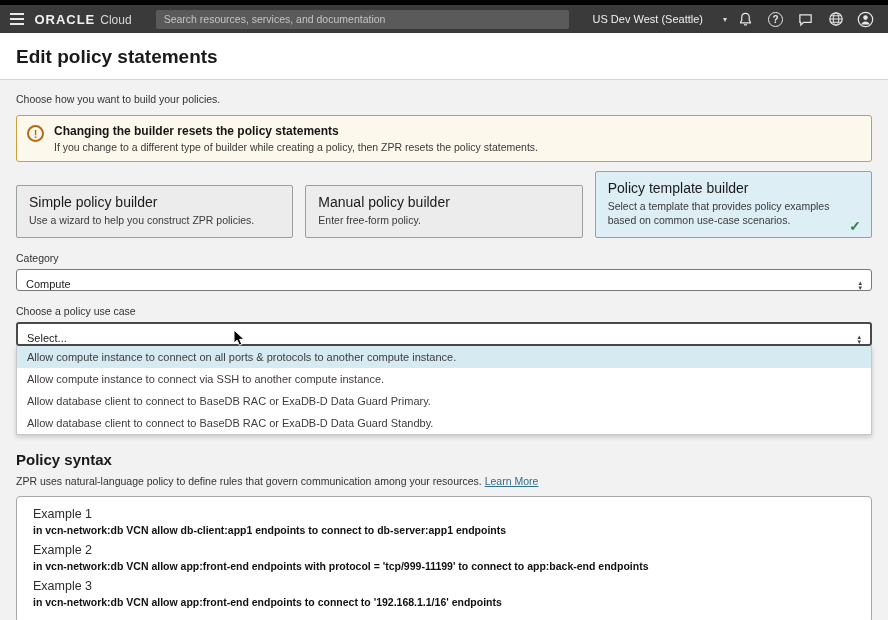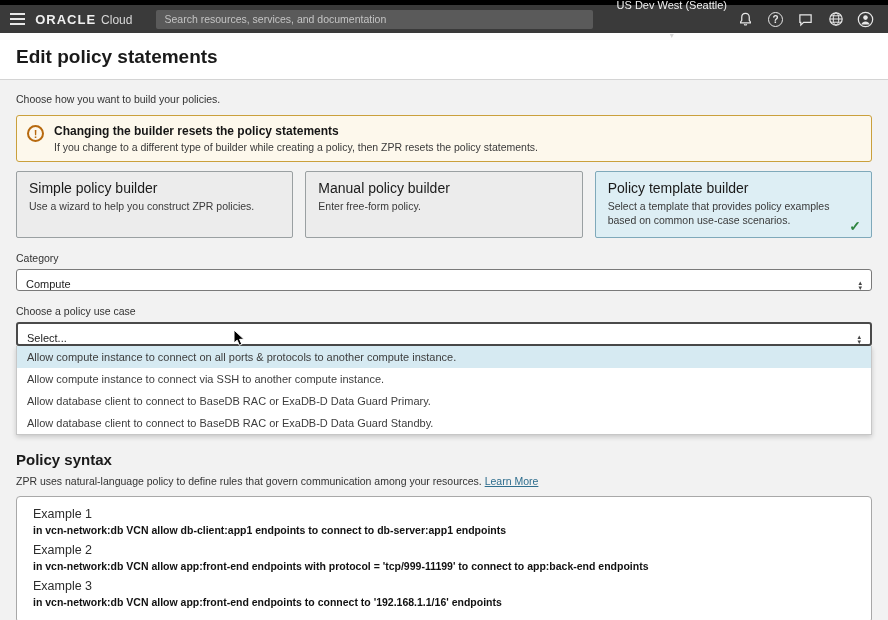--- a/index.html
+++ b/index.html
@@ -9,21 +9,21 @@
   
   .top-strip { height:5px; background:#000; }
   .topbar { height:28px; background:#3a3a3a; display:flex; align-items:center; padding:12px 10px; gap:10px; }
   .hamburger { width:16px; height:12px; display:flex; flex-direction:column; justify-content:space-between; cursor:pointer; }
   .hamburger span { display:block; height:2px; background:#e8e8e8; }
   .brand { display:flex; align-items:baseline; gap:5px; margin-right:14px; white-space:nowrap; }
   .brand-oracle { color:#f0f0f0; font-weight:bold; font-size:13px; letter-spacing:1px; }
   .brand-cloud { color:#d8d8d8; font-size:12px; }
   .searchbox { width:458px; height:19px; background:#5a5a5a; border-radius:2px; display:flex; align-items:center; padding:0 8px; }
   .searchbox .ph { color:#c4c4c4; font-size:10.5px; }
-  .region { color:#f0f0f0; font-size:11px; margin-left:14px; display:flex; align-items:center; gap:20px; white-space:nowrap; cursor:pointer;flex-direction:column; }
+  .region { color:#f0f0f0; font-size:11px; margin-left:14px; display:flex; align-items:center; gap:20px; white-space:nowrap; cursor:pointer; }
   .region .chev { font-size:8px; color:#d8d8d8; }
   .top-icons { display:flex; align-items:center; gap:13px; margin-left:auto; padding-right:4px; }
   .ticon { width:17px; height:17px; display:flex; align-items:center; justify-content:center; cursor:pointer; }
   .help-circle { width:15px; height:15px; border:1.4px solid #e8e8e8; border-radius:50%; color:#e8e8e8;
     font-size:10px; display:flex; align-items:center; justify-content:center; font-weight:bold; }
 
   
   .titlebar { background:#fff; border-bottom:1px solid #d4d4d4; padding:13px 16px 11px; }
   .page-title { font-size:19px; font-weight:bold; color:#1a1a1a; }
 
@@ -31,21 +31,21 @@
   .main { padding:0 16px; }
   .intro { font-size:10.5px; color:#333; margin-top:13px; }
 
   .warnbox { margin-top:10px; border:1.5px solid #caa03c; background:#fdf8ec; border-radius:3px;
     display:flex; align-items:flex-start; padding:8px 10px; gap:10px; }
   .warn-icon { width:17px; height:17px; border:2px solid #b7690e; border-radius:50%; color:#b7690e;
     font-weight:bold; font-size:11px; display:flex; align-items:center; justify-content:center; flex:0 0 auto; margin-top:1px; }
   .warn-title { font-size:12px; font-weight:bold; color:#161616; }
   .warn-body { font-size:10.5px; color:#3a3a3a; margin-top:3px; }
 
-  .cards { display:flex; gap:12px; margin-top:9px; }
+  .cards { display:flex; gap:12px; margin-top:9px;align-items:flex-end; }
   .card { flex:1; border:1px solid #9aa0a2; background:#ececec; border-radius:2px; padding:8px 12px 10px; position:relative; min-height:52px; cursor:pointer; }
   .card.selected { background:#ddeef4; border-color:#7fa9ba; }
   .card-title { font-size:14px; color:#1a1a1a; }
   .card-desc { font-size:10.5px; color:#3a3a3a; margin-top:4px; line-height:1.3; }
   .card-check { position:absolute; right:10px; bottom:3px; color:#2e8540; font-size:14px; font-weight:bold; }
 
   .field-label { font-size:10.5px; color:#333; margin-top:14px; }
   .selectbox { margin-top:5px; height:22px; background:#fff; border:1px solid #7a7a7a; border-radius:3px;
     display:flex; align-items:flex-end; padding:0 9px; font-size:11px; color:#222; cursor:pointer; }
   .selectbox.focused { border:2px solid #4a4a4a; height:24px; }

